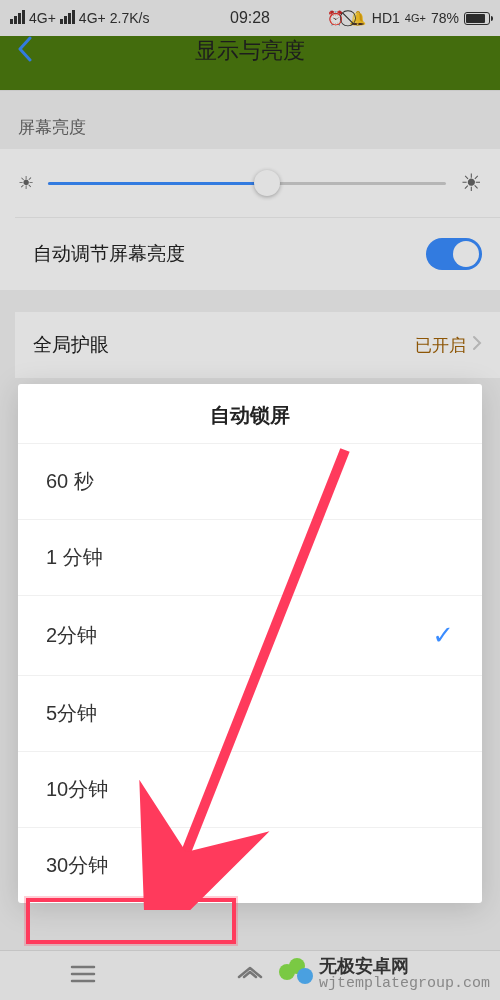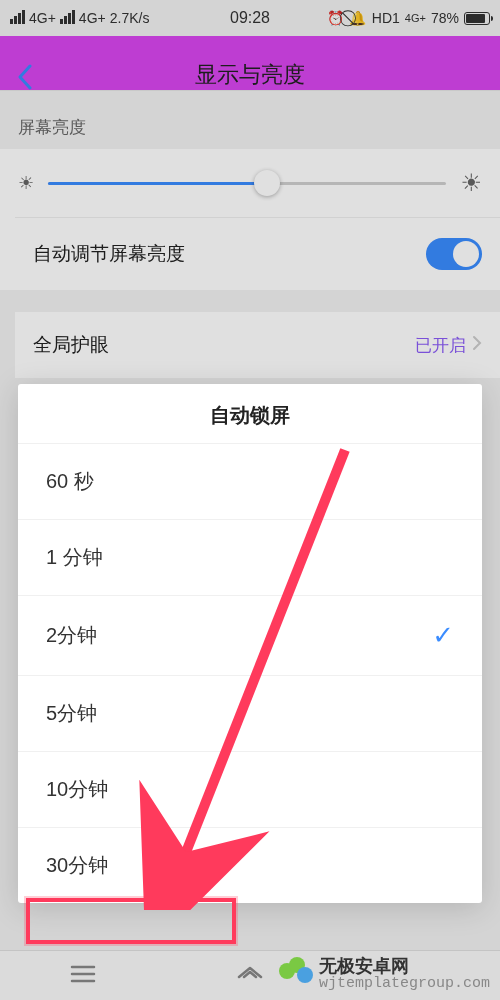--- a/index.html
+++ b/index.html
@@ -14,37 +14,37 @@
     .status-center { position: absolute; left: 50%; transform: translateX(-50%); font-size: 16px; }
     .status-right { margin-left: auto; display: flex; align-items: center; gap: 5px; }
     .signal-bars { display: inline-flex; align-items: flex-end; gap: 1px; }
     .signal-bars span { width: 3px; background: #333; display: inline-block; }
     .signal-bars span:nth-child(1){height:5px}.signal-bars span:nth-child(2){height:8px}.signal-bars span:nth-child(3){height:11px}.signal-bars span:nth-child(4){height:14px}
     .battery { width: 26px; height: 13px; border: 1.5px solid #333; border-radius: 3px; position: relative; }
     .battery::after { content:""; position:absolute; right:-4px; top:3px; width:2px; height:5px; background:#333; border-radius:0 2px 2px 0; }
     .battery-fill { position:absolute; left:1px; top:1px; bottom:1px; width:78%; background:#333; border-radius:1px; }
 
     
-    .nav-header { height: 55px; display: flex; align-items: flex-end; background: #d946ef; position: relative; z-index: 1; border-bottom: 1px solid #e5e5e5; }
+    .nav-header { height: 55px; display: flex; align-items: flex-start; background: #4d7c0f; position: relative; z-index: 1; border-bottom: 1px solid #e5e5e5; }
     .back-arrow { width: 50px; display:flex; align-items:center; justify-content:center; }
     .nav-title { position:absolute; left:50%; transform:translateX(-50%); font-size: 22px; font-weight: 500; color: #222; }
 
     
     .section-label { padding: 25px 18px 10px; font-size: 17px; color: #666; }
     .card { background: #fff; }
     .slider-row { padding: 20px 18px; display: flex; align-items: center; gap: 14px; }
     .brightness-icon { font-size: 18px; color: #666; }
     .brightness-icon.big { font-size: 24px; }
     .slider-track { flex: 1; height: 3px; background: #d0d0d0; border-radius: 2px; position: relative; }
     .slider-fill { position:absolute; left:0; top:0; bottom:0; width:55%; background:#3a8cff; border-radius:2px; }
     .slider-thumb { position:absolute; left:55%; top:50%; transform:translate(-50%,-50%); width:26px; height:26px; background:#fff; border-radius:50%; box-shadow:0 1px 4px rgba(0,0,0,0.3); }
 
     .row { padding: 20px 18px; display:flex; align-items:center; background:#fff; border-top:1px solid #eee;margin-left:15px; }
     .row-label { font-size: 19px; color: #222; }
-    .row-value { margin-left:auto; font-size:17px; color:#8b5cf6; display:flex; align-items:center; gap:6px; }
+    .row-value { margin-left:auto; font-size:17px; color:#a16207; display:flex; align-items:center; gap:6px; }
     .toggle { width: 56px; height: 32px; background:#3a8cff; border-radius:16px; position:relative; }
     .toggle::after { content:""; position:absolute; right:3px; top:3px; width:26px; height:26px; background:#fff; border-radius:50%; }
     .chevron { color: #ccc; }
 
     .gap { height: 22px; }
 
     
     .sheet { position: absolute; left: 18px; right: 18px; top: 384px; background: #fff; border-radius: 3px; z-index: 10; box-shadow: 0 5px 30px rgba(0,0,0,0.15); overflow: hidden; }
     .sheet-title { text-align:center; padding: 18px 0 14px; font-size: 20px; font-weight: 600; color:#222; }
     .option { padding: 24px 28px; font-size: 20px; color:#333; border-top:1px solid #f0f0f0; display:flex; align-items:center; }
@@ -55,21 +55,21 @@
     .highlight-box { position:absolute; left: 26px; top: 898px; width: 210px; height: 46px; border: 4px solid #ff3a5c; z-index: 20; box-shadow: 0 0 0 2px rgba(255,58,92,0.25); }
 
     
     .arrow-svg { position:absolute; left: 115px; top: 430px; z-index: 25; pointer-events:none; }
 
     
     .bottom-nav { position:absolute; bottom:0; left:0; right:0; height:50px; background:#fafafa; display:flex; align-items:center; justify-content:space-around; z-index:2; border-top:1px solid #e0e0e0; }
     .nav-icon { color:#888; }
 
     
-    .watermark { position:absolute; right:10px; bottom:8px; display:flex; gap:6px; z-index:30; }
+    .watermark { position:absolute; right:10px; bottom:8px; display:flex; align-items:center; gap:6px; z-index:30; }
     .wm-logo { width:34px; height:34px; position:relative; }
     .wm-logo span { position:absolute; border-radius:50%; }
     .wm-text { font-size:18px; font-weight:700; color:#333; line-height:1; }
     .wm-sub { font-size:15px; color:#888;font-family:Liberation Mono, monospace; }
   </style>
 </head>
 <body>
 
 <div class="status-bar">
   <div class="status-left">

